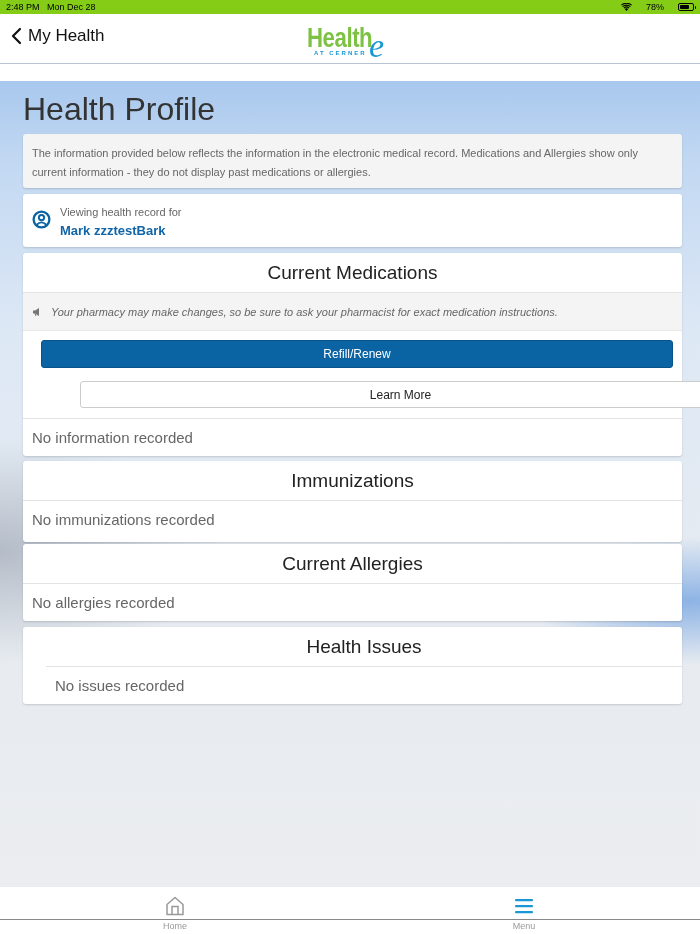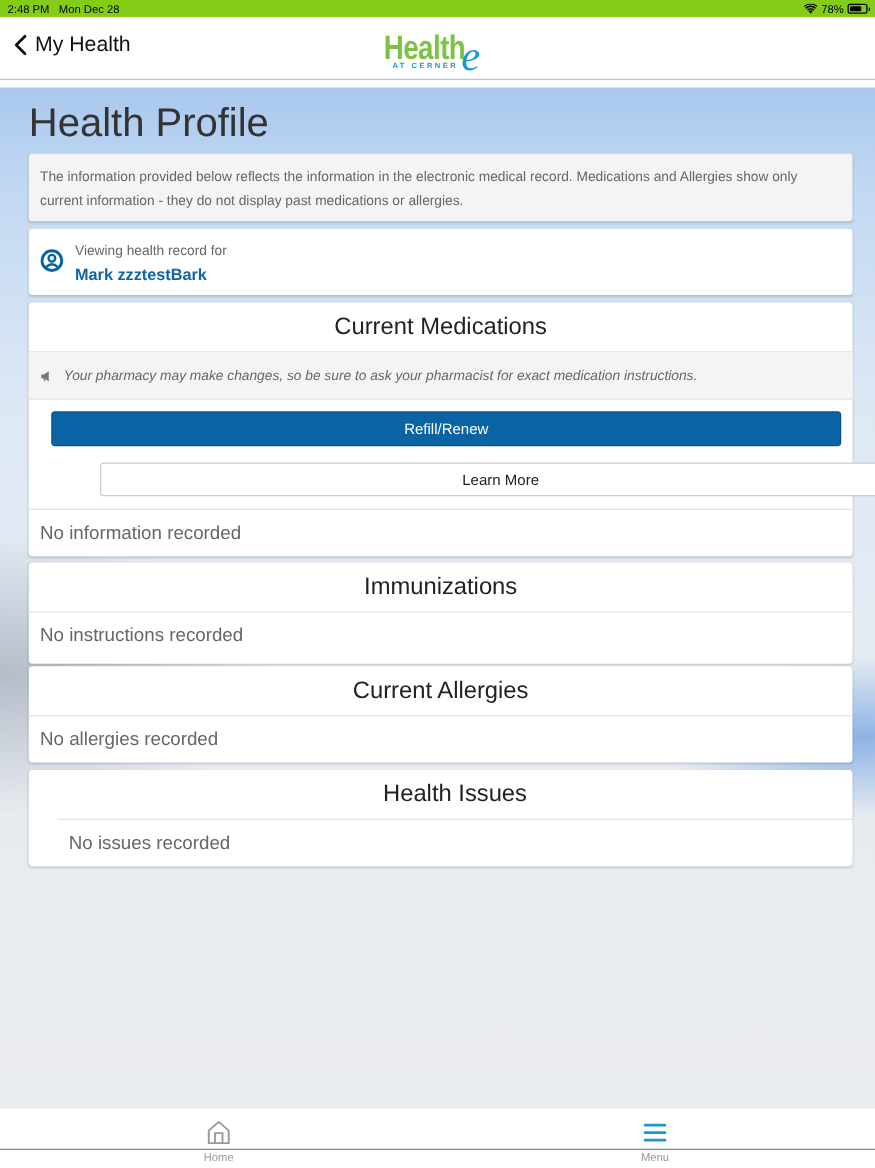--- a/index.html
+++ b/index.html
@@ -8,21 +8,21 @@
       font-family: "Liberation Sans", sans-serif;
       position: relative;
       background: #ffffff;
     }
     .status-bar {
       position: absolute; top: 0; left: 0; width: 700px; height: 14px;
       background: #84cc16; font-size: 9px; color: #000;
       display: flex; align-items: center; justify-content: space-between;
       padding: 0 6px;
     }
-    .status-right { display: flex; align-items: center; gap: 3px; }
+    .status-right { display: flex; align-items: center; gap: 14px; }
     .battery {
       width: 16px; height: 8px; border: 1px solid #000; border-radius: 2px;
       position: relative; padding: 1px;
     }
     .battery .fill { width: 78%; height: 100%; background: #000; border-radius: 1px; }
     .battery::after {
       content: ""; position: absolute; right: -3px; top: 2px; width: 1.5px; height: 3px;
       background: #000; border-radius: 0 1px 1px 0;
     }
     .nav-bar {
@@ -44,21 +44,21 @@
     }
     .logo-e {
       position: absolute; left: 62px; top: 6px; font-size: 34px; font-style: italic;
       color: #1a98d5; font-family: "Liberation Serif", serif; line-height: 1;
     }
     .logo-sub {
       position: absolute; left: 7px; top: 27px; font-size: 6px; color: #1a98d5;
       letter-spacing: 2px; font-weight: bold;
     }
     .content {
-      position: absolute; top: 70px; left: 0; width: 700px; height: 822px;
+      position: absolute; top: 81px; left: 0; width: 700px; height: 822px;
       background:
         radial-gradient(ellipse 320px 160px at 0px 470px, rgba(140,150,165,0.55), rgba(140,150,165,0) 70%),
         radial-gradient(ellipse 200px 80px at 690px 520px, rgba(110,160,225,0.75), rgba(110,160,225,0) 80%),
         linear-gradient(180deg, #a8c8ee 0px, #c2d8f2 80px, #dde8f5 250px, #e6ebf1 500px, #ebedf0 822px);
     }
     .page-title {
       position: absolute; left: 23px; top: 10px; font-size: 32px; color: #333;
       font-weight: normal;
     }
     .card {
@@ -177,21 +177,21 @@
       </svg>
       <span>Your pharmacy may make changes, so be sure to ask your pharmacist for exact medication instructions.</span>
     </div>
     <div class="refill-btn">Refill/Renew</div>
     <div class="learn-btn">Learn More</div>
     <div class="section-empty">No information recorded</div>
   </div>
 
   <div class="card imm-card">
     <div class="section-header">Immunizations</div>
-    <div class="section-empty">No instructions recorded</div>
+    <div class="section-empty">No immunizations recorded</div>
   </div>
 
   <div class="card allergy-card">
     <div class="section-header">Current Allergies</div>
     <div class="section-empty">No allergies recorded</div>
   </div>
 
   <div class="card issues-card">
     <div class="section-header">Health Issues</div>
     <div class="section-empty">No issues recorded</div>

